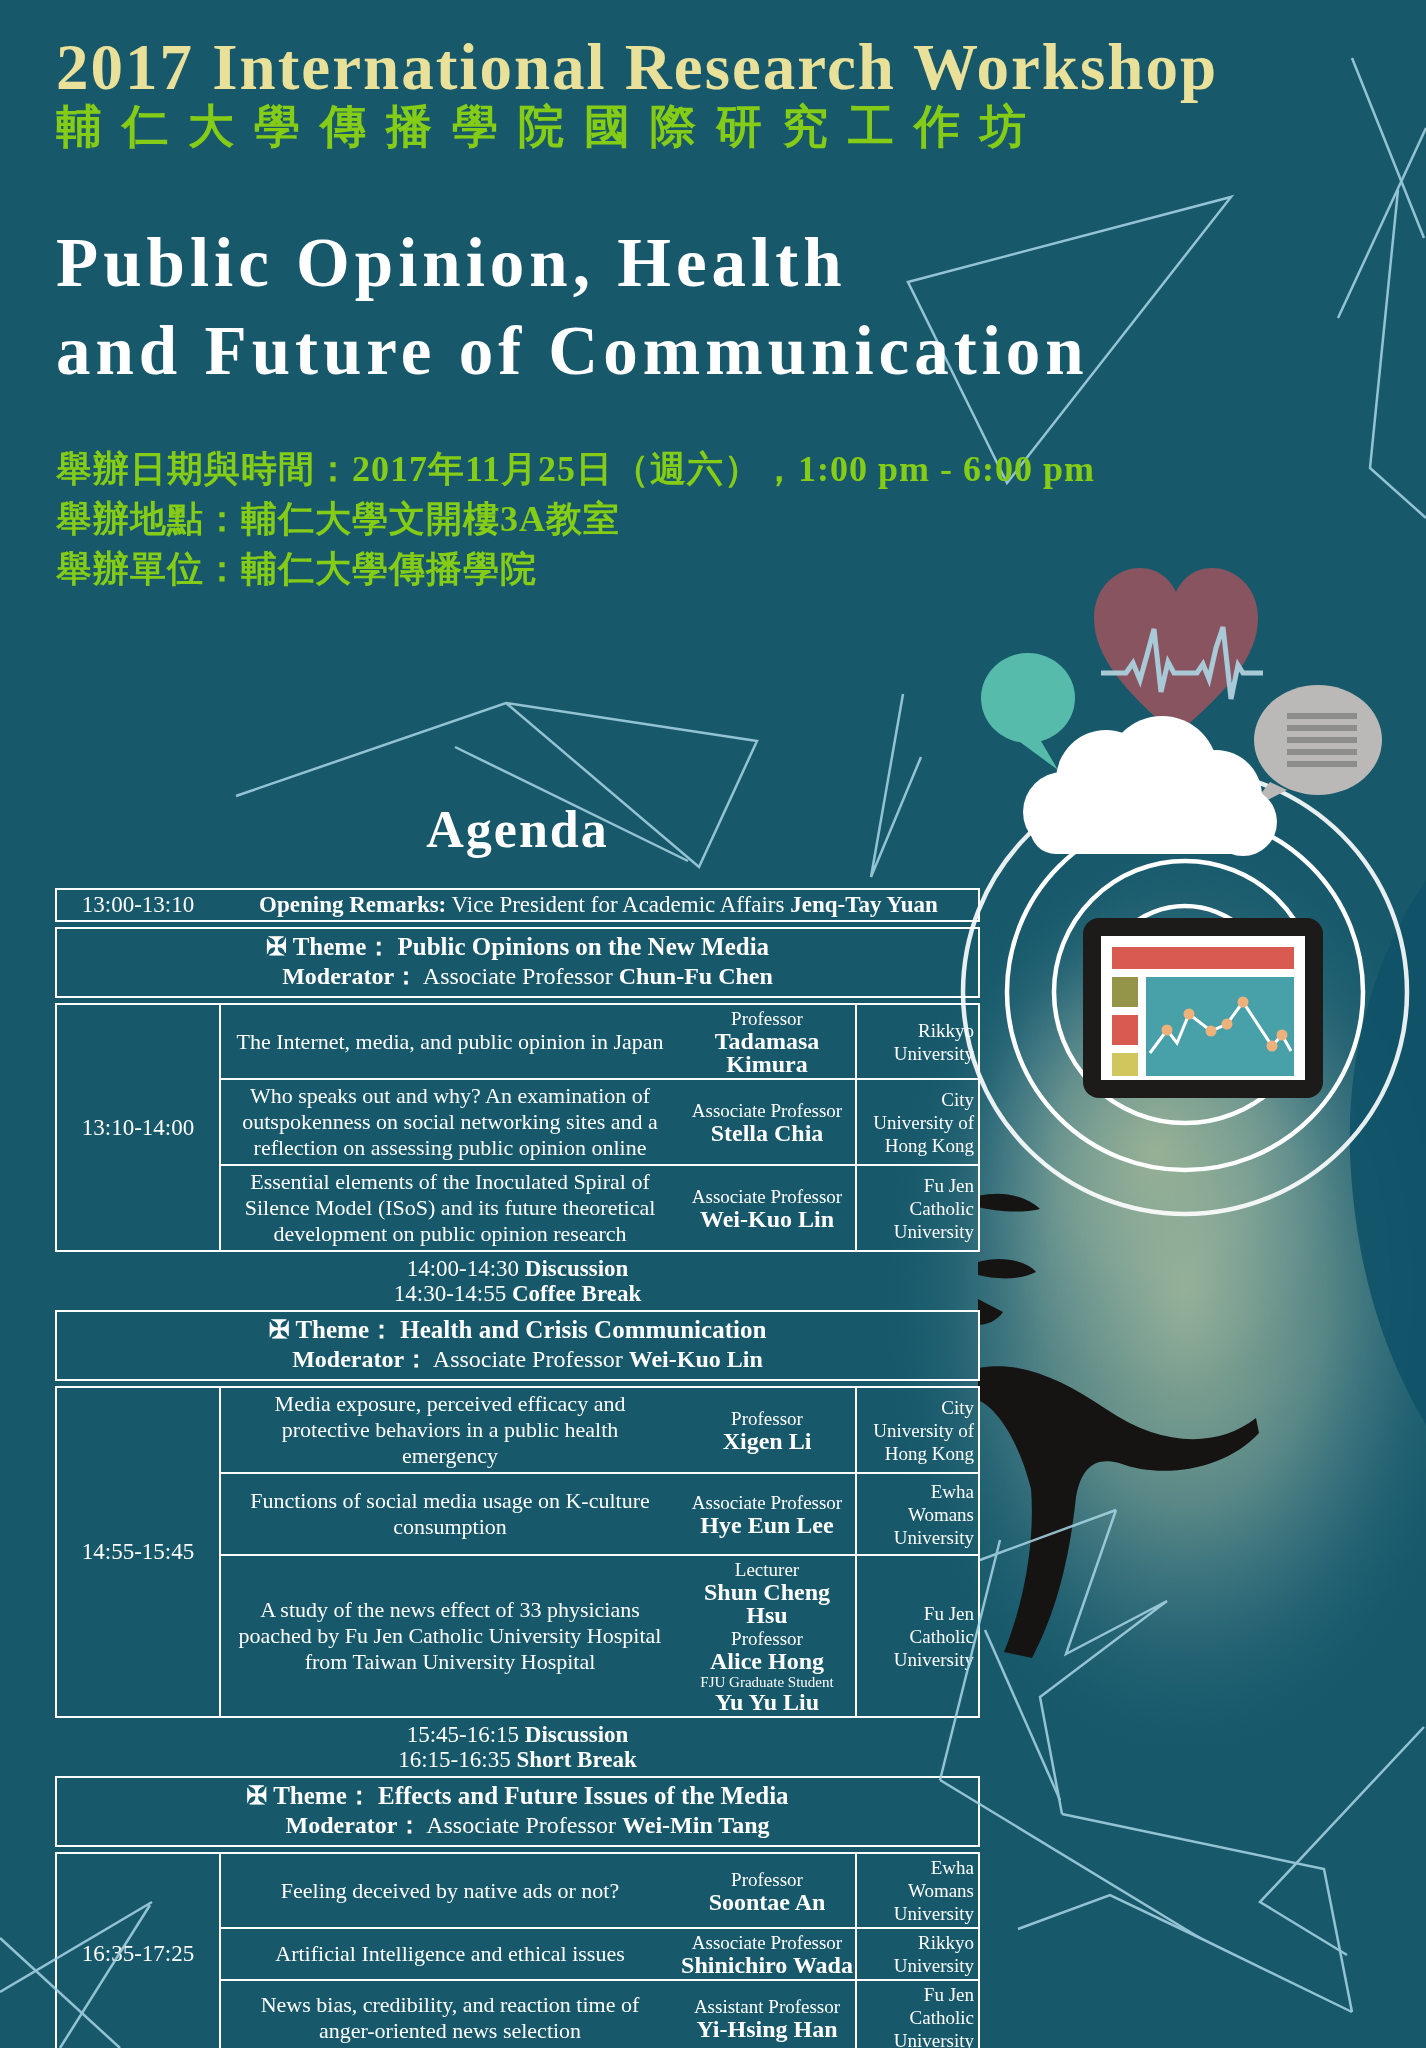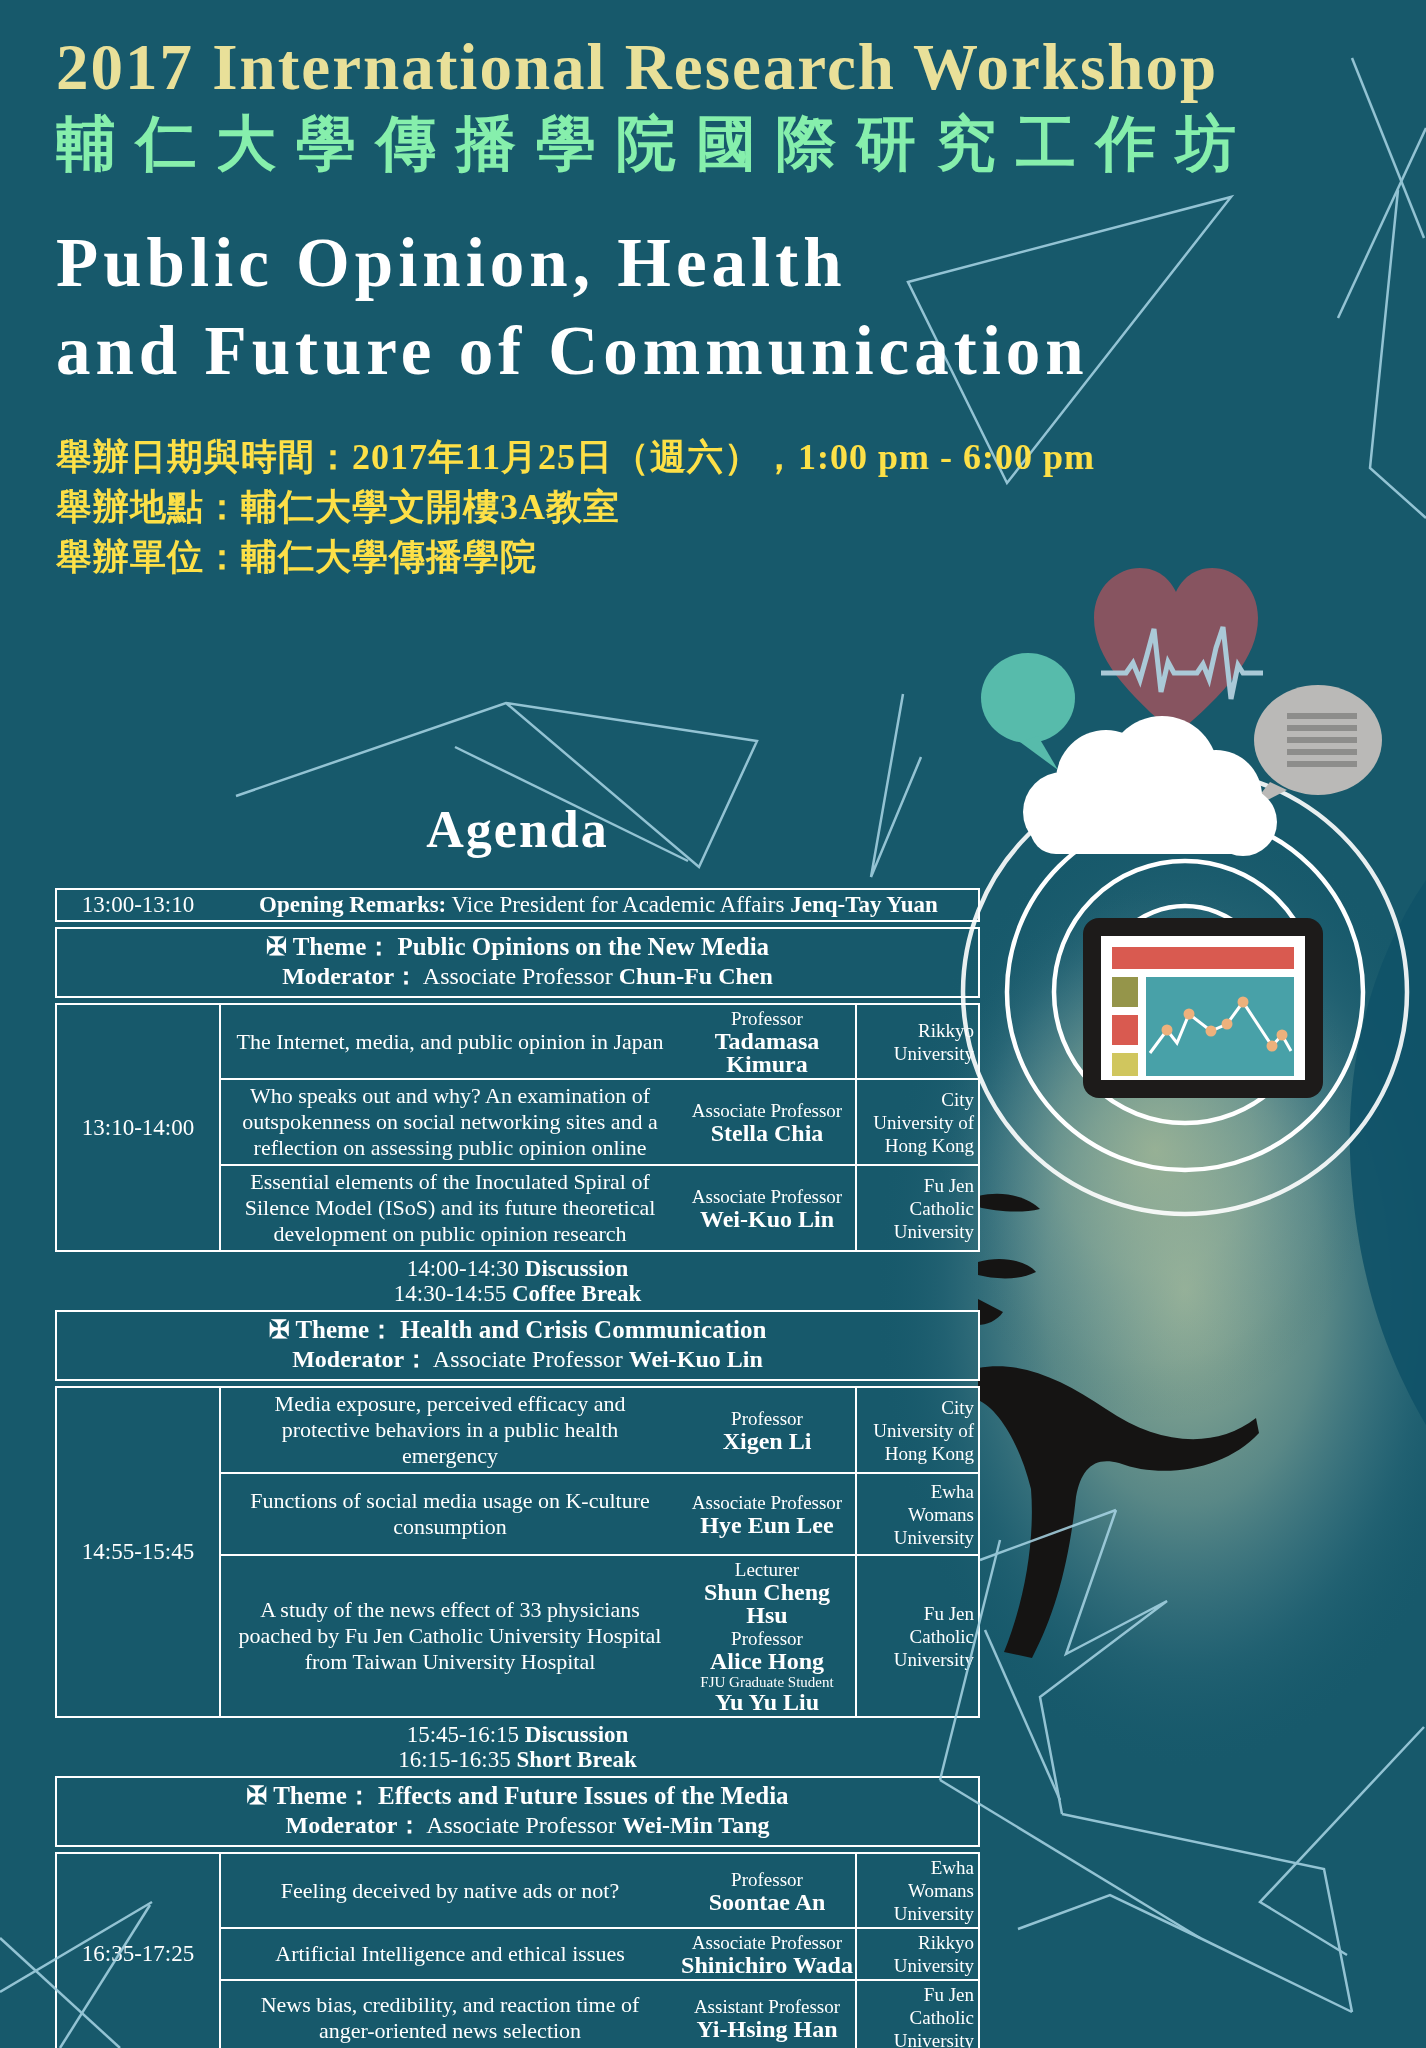--- a/index.html
+++ b/index.html
@@ -11,27 +11,27 @@
     font-family:"Liberation Serif", serif;
     color:#ffffff;
   }
   svg.layer{position:absolute;left:0;top:0;pointer-events:none;}
   
   .title-en{
     position:absolute;left:56px;top:30px;width:1320px;
     font-size:65px;font-weight:bold;color:#e9e099;letter-spacing:2px;white-space:nowrap;
   }
   .title-zh{
-    position:absolute;left:56px;top:104px;width:1320px;
-    font-size:60px;font-weight:bold;color:#86efac;letter-spacing:20px;white-space:nowrap;
+    position:absolute;left:56px;top:96px;width:1320px;
+    font-size:46px;font-weight:bold;color:#84cc16;letter-spacing:20px;white-space:nowrap;
   }
   .main-title{position:absolute;left:56px;font-size:69px;font-weight:bold;color:#ffffff;letter-spacing:5px;white-space:nowrap;}
   .main-title.l1{top:224px;}
   .main-title.l2{top:312px;}
-  .info{position:absolute;left:56px;top:432px;font-size:36px;font-weight:bold;color:#fde047;line-height:50px;letter-spacing:1px;}
+  .info{position:absolute;left:56px;top:444px;font-size:36px;font-weight:bold;color:#84cc16;line-height:50px;letter-spacing:1px;}
   .info div{white-space:nowrap;}
   .agenda-heading{
     position:absolute;left:55px;top:800px;width:925px;text-align:center;
     font-size:52px;font-weight:bold;color:#ffffff;letter-spacing:2px;
   }
   
   .agenda{position:absolute;left:55px;top:888px;width:925px;}
   .box{border:2.5px solid #ffffff;box-sizing:border-box;width:100%;}
   .gap5{margin-top:5px;}  .gap2{margin-top:2px;}  .gap4{margin-top:4px;}
   .row-line{display:flex;align-items:stretch;}

